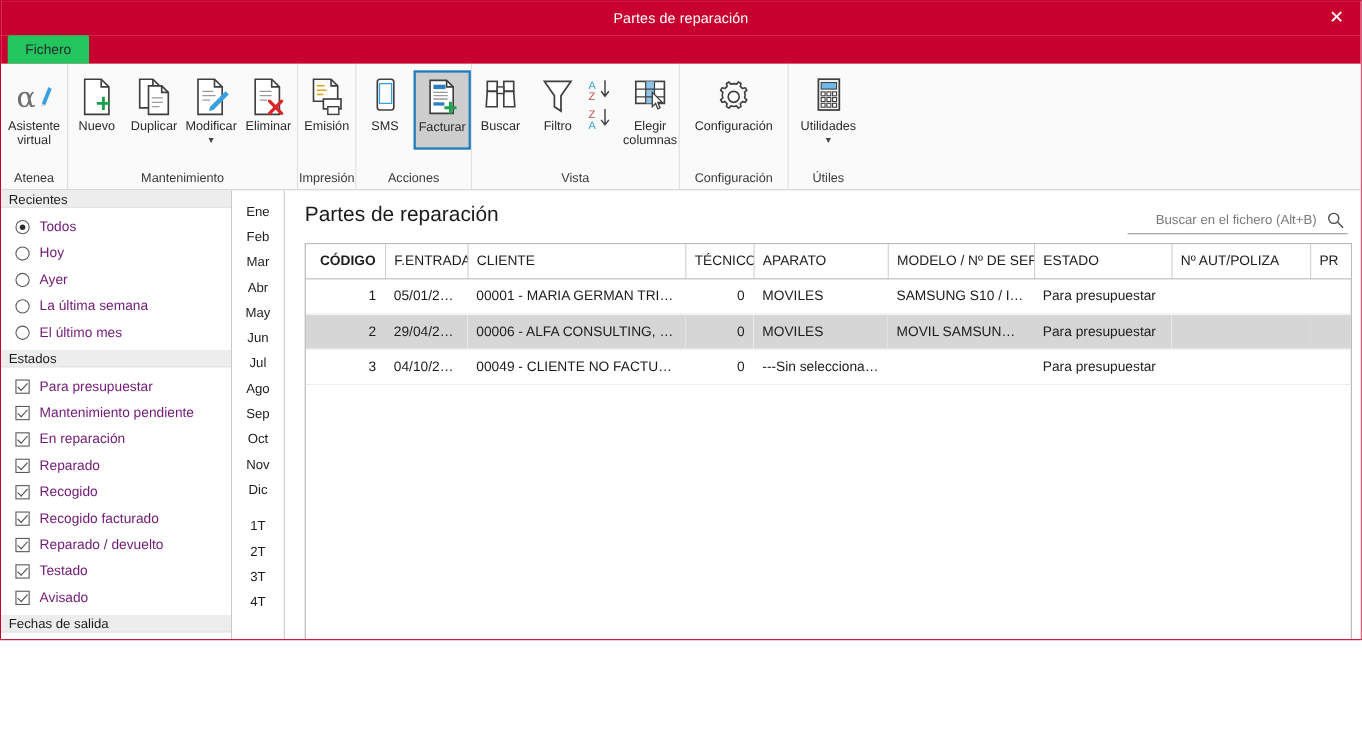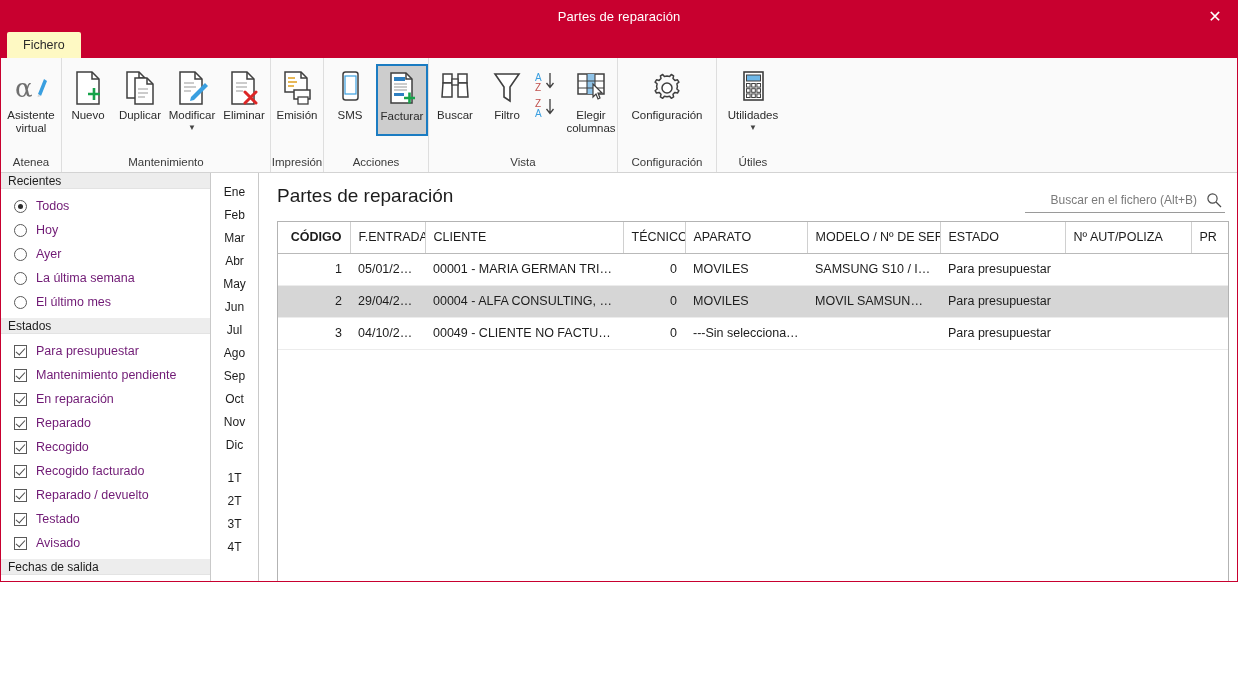--- a/index.html
+++ b/index.html
@@ -48,21 +48,21 @@
   .tabstrip {
     height: 26px;
     background: #c8002f;
     position: relative;
     display: flex;
     align-items: flex-end;
     padding-left: 6px;
   }
   .tab {
     height: 26px;
-    background: #fef9c3;
+    background: #22c55e;
     color: #2b2b2b;
     font-size: 12.5px;
     padding: 0 16px;
     display: flex; align-items: center;
     border-top-left-radius: 2px;
     border-top-right-radius: 2px;
     cursor: pointer;
   }
 
   
@@ -725,21 +725,21 @@
                 <td class="num">0</td>
                 <td>MOVILES</td>
                 <td>SAMSUNG S10 / IME 1...</td>
                 <td>Para presupuestar</td>
                 <td></td>
                 <td></td>
               </tr>
               <tr class="row sel">
                 <td class="num">2</td>
                 <td>29/04/2022</td>
-                <td>00004 - ALFA CONSULTING, S.L.</td>
+                <td>00006 - ALFA CONSULTING, S.L.</td>
                 <td class="num">0</td>
                 <td>MOVILES</td>
                 <td>MOVIL SAMSUNG S-F...</td>
                 <td>Para presupuestar</td>
                 <td></td>
                 <td></td>
               </tr>
               <tr class="row">
                 <td class="num">3</td>
                 <td>04/10/2022</td>

